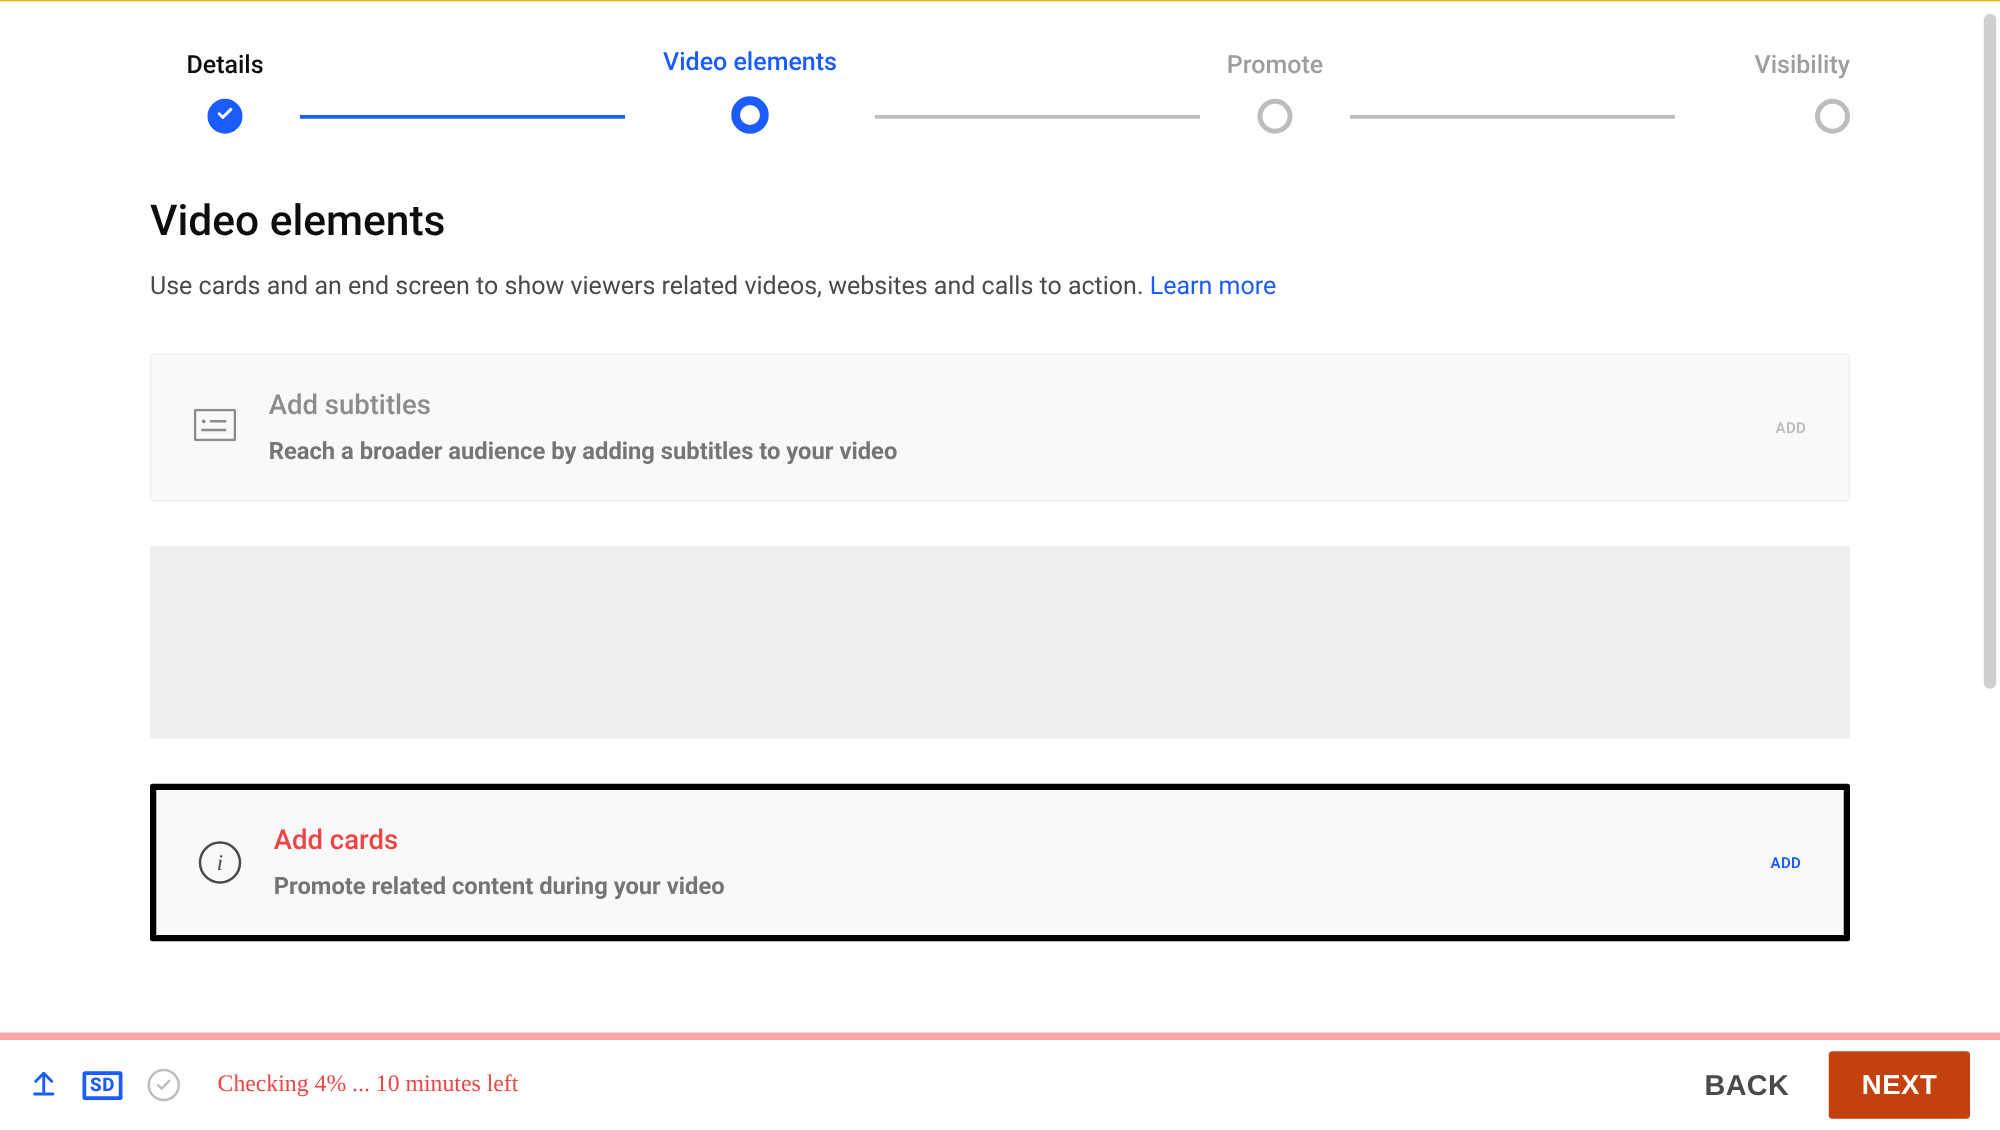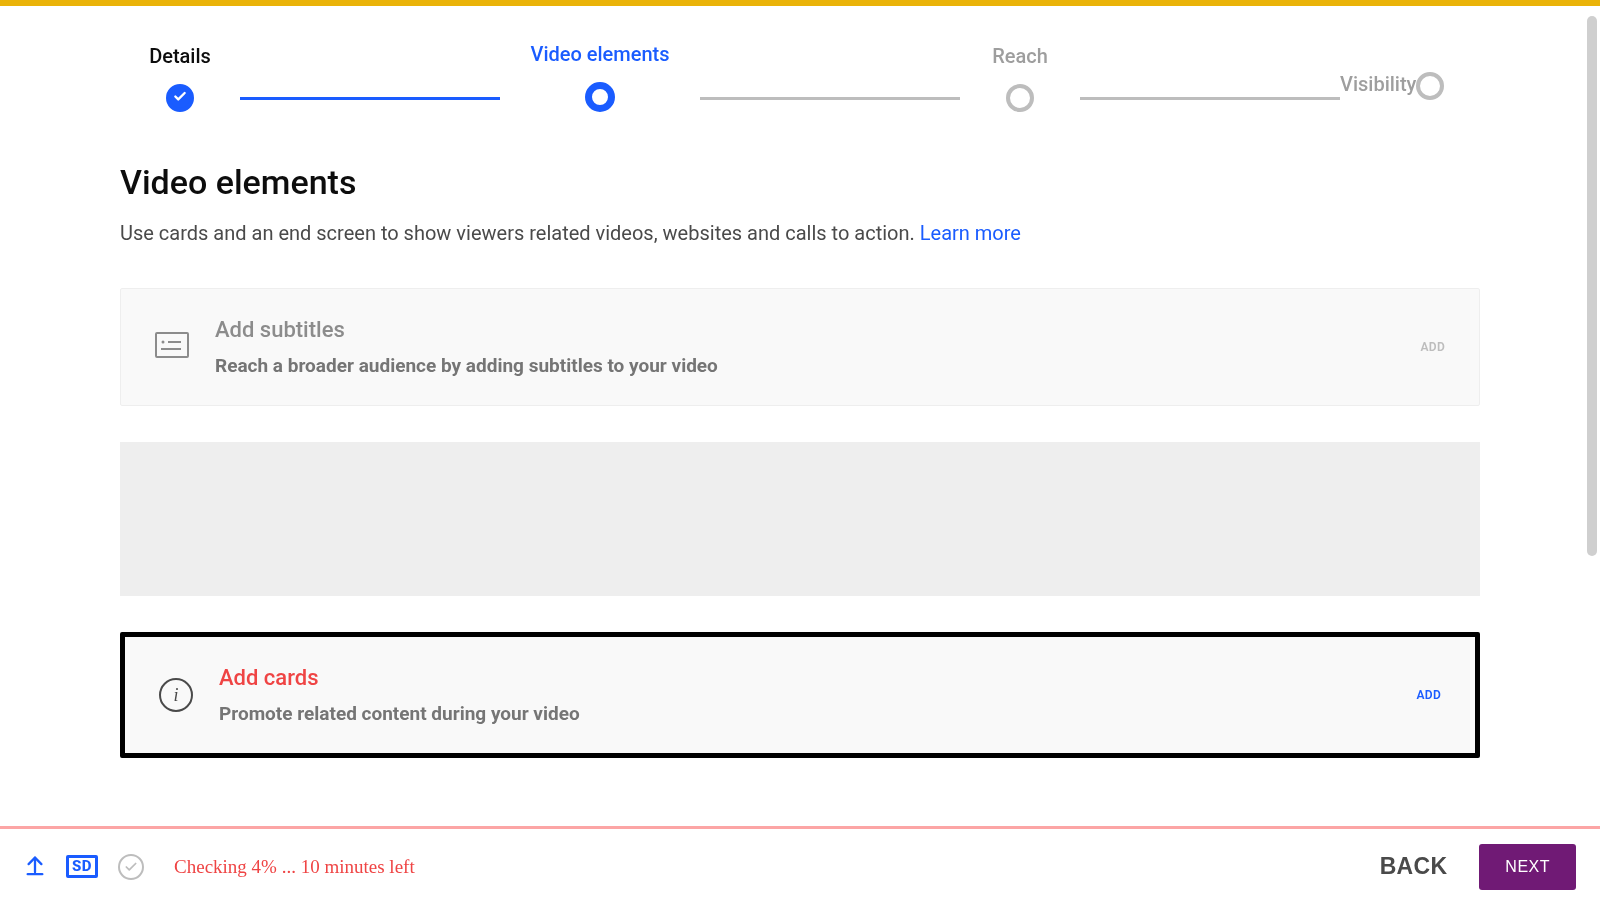--- a/index.html
+++ b/index.html
@@ -1,18 +1,18 @@
 <!DOCTYPE html>
 <html><head>
 <meta charset="utf-8">
 <style>
 * { box-sizing: border-box; margin: 0; padding: 0; }
 body { font-family: "Roboto", "Helvetica Neue", Arial, sans-serif; background: #fff; width: 1600px; height: 904px; overflow: hidden; position: relative; }
 
-.content-wrap { position: absolute; top: 0; left: 0; right: 0; bottom: 78px; border-top: 6px solid #eab308; overflow-y: auto; }
+.content-wrap { position: absolute; top: 0; left: 0; right: 0; bottom: 78px; border-top: 1px solid #eab308; overflow-y: auto; }
 .inner { max-width: 1480px; margin: 0 auto; padding: 0 60px 40px 60px; }
 
 
 .stepper { display: flex; align-items: flex-start; justify-content: space-between; margin: 36px 0 50px 0; position: relative; }
 .step-label { font-size: 20px; font-weight: 500; color: #9e9e9e; margin-bottom: 16px; }
 .dot { width: 28px; height: 28px; border-radius: 50%; background: #fff; border: 4px solid #bdbdbd; position: relative; z-index: 2; flex-shrink: 0; }
 .dot-check { color: #fff; position: absolute; top: 50%; left: 50%; transform: translate(-50%,-50%); font-size: 14px; font-weight: bold; }
 .line { flex: 1; height: 3px; background: #bdbdbd; position: relative; top: 0; }
 .line.done { background: #1a5cff; }
 
@@ -34,29 +34,29 @@
 .option.enabled h3 { color: #ef4444; }
 
 .spacer-block { background: #eee; height: 154px; margin-bottom: 36px; }
 .highlight { border: 5px solid #000; border-radius: 2px; }
 
 
 .subtitle-icon svg { stroke:#8c8c8c; }
 .info-icon { width:34px; height:34px; border:2px solid #4a4a4a; border-radius:50%; display:flex; align-items:center; justify-content:center; font-family: Georgia, serif; font-style: italic; font-size:18px; color:#4a4a4a; }
 
 
-.footer { position:absolute; bottom:0; left:0; right:0; height:78px; border-top:3px solid #fca5a5; display:flex; align-items:center; padding: 0 24px; background:#fff; }
+.footer { position:absolute; bottom:0; left:0; right:0; height:78px; border-top:6px solid #fca5a5; display:flex; align-items:center; padding: 0 24px; background:#fff; }
 .footer-left { display:flex; align-items:center; gap:20px; }
 .upload-icon { color:#1a5cff; }
 .sd-badge { border:3px solid #1a5cff; color:#1a5cff; font-weight:800; font-size:15px; letter-spacing:0.5px; padding:1px 3px; border-radius:2px; line-height:1; }
 .check-circle { width:26px; height:26px; border:2px solid #bdbdbd; border-radius:50%; display:flex; align-items:center; justify-content:center; }
 .status-text { font-size:19px; color:#ef4444; margin-left: 10px; font-family: Liberation Serif, serif; }
 .footer-spacer { flex:1; }
 .btn-text { font-size:23px; font-weight:600; color:#4a4a4a; background:none; border:none; cursor:pointer; padding: 10px 20px; letter-spacing:.3px; }
-.btn-primary { font-size:16px; font-weight:400; color:#fff; background:#701a75; border:none; border-radius:3px; padding: 14px 26px; cursor:pointer; letter-spacing:.5px; margin-left: 12px; }
+.btn-primary { font-size:22px; font-weight:700; color:#fff; background:#c2410c; border:none; border-radius:3px; padding: 14px 26px; cursor:pointer; letter-spacing:.5px; margin-left: 12px; }
 
 
 .fake-scroll { position:absolute; right:3px; top:10px; width:10px; height: 540px; background:#cfcfcf; border-radius:5px; }
 </style>
 </head>
 <body>
 
 <div class="content-wrap">
   <div class="fake-scroll"></div>
   <div class="inner">
@@ -78,27 +78,27 @@
         <div class="line done" style="margin-bottom:12px;"></div>
 
         <div style="flex:0 0 auto; display:flex; flex-direction:column; align-items:center; width:200px;">
           <div class="step-label" style="color:#1a5cff;">Video elements</div>
           <div class="dot" style="border-color:#1a5cff; border-width:7px; width:30px; height:30px;"></div>
         </div>
 
         <div class="line" style="margin-bottom:12px;"></div>
 
         <div style="flex:0 0 auto; display:flex; flex-direction:column; align-items:center; width:120px;">
-          <div class="step-label">Reach</div>
+          <div class="step-label">Promote</div>
           <div class="dot"></div>
         </div>
 
         <div class="line" style="margin-bottom:12px;"></div>
 
-        <div style="flex:0 0 auto; display:flex; flex-direction:row; align-items:flex-start; width:140px;">
+        <div style="flex:0 0 auto; display:flex; flex-direction:column; align-items:flex-end; width:140px;">
           <div class="step-label">Visibility</div>
           <div class="dot"></div>
         </div>
 
       </div>
     </div>
 
     <h1 class="page-title">Video elements</h1>
     <p class="subtitle">
       <span>Use cards and an end screen to show viewers related videos, websites and calls to action. </span><a href="#">Learn more</a>

